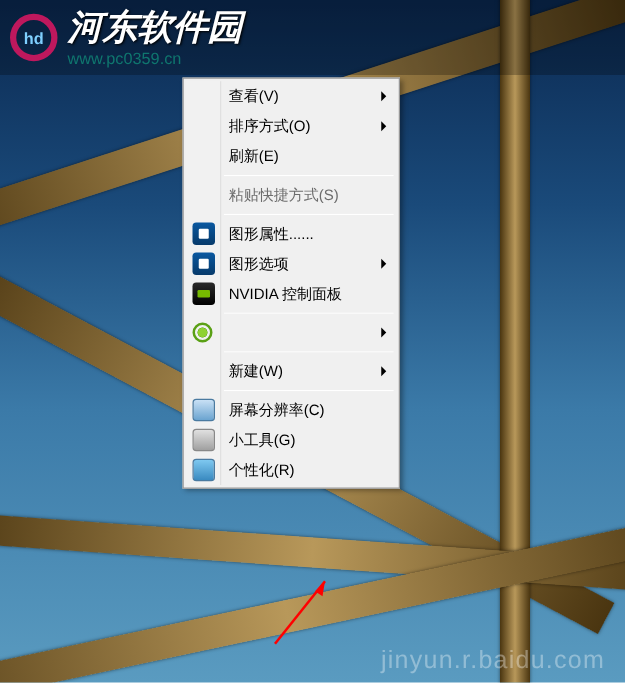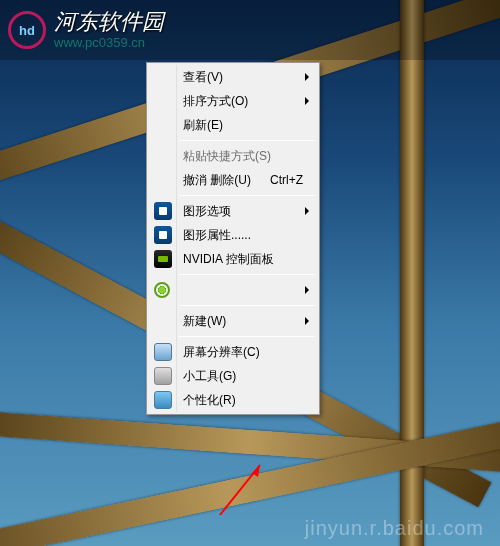--- a/index.html
+++ b/index.html
@@ -36,32 +36,32 @@
       height: 60px;
       background: rgba(0,0,0,0.25);
       display: flex;
       align-items: center;
       padding-left: 8px;
       z-index: 2;
     }
     .logo-circle {
       width: 38px;
       height: 38px;
-      border: 3px solid #be185d;
+      border: 5px solid #be185d;
       border-radius: 50%;
       display: flex;
       align-items: center;
       justify-content: center;
       font-size: 13px;
       font-weight: bold;
       color: #7fd0ff;
       margin-right: 8px;
     }
     .watermark-text { color: #fff; line-height: 1.2; }
-    .watermark-title { font-size: 22px; font-weight: normal; font-style: italic; text-shadow: 1px 1px 2px #000; }
+    .watermark-title { font-size: 28px; font-weight: bold; font-style: italic; text-shadow: 1px 1px 2px #000; }
     .watermark-url { color: #0f766e; font-size: 13px; }
 
     .context-menu {
       position: absolute;
       top: 62px;
       left: 146px;
       width: 174px;
       background: #f0f0f0;
       border: 1px solid #979797;
       box-shadow: 2px 2px 4px rgba(0,0,0,0.35);
@@ -183,33 +183,29 @@
         <span>排序方式(O)</span>
         <span class="submenu-arrow"></span>
       </div>
       <div class="menu-item">
         <span>刷新(E)</span>
       </div>
       <div class="menu-sep"></div>
       <div class="menu-item disabled">
         <span>粘贴快捷方式(S)</span>
       </div>
-      <div class="menu-item">
-        <span>撤消 删除(U)</span>
-        <span class="shortcut">Ctrl+Z</span>
-      </div>
-      <div class="menu-sep"></div>
+      <div class="menu-sep"></div>
+      <div class="menu-item">
+        <span class="menu-icon icon-intel"></span>
+        <span>图形属性......</span>
+      </div>
       <div class="menu-item">
         <span class="menu-icon icon-intel"></span>
         <span>图形选项</span>
         <span class="submenu-arrow"></span>
-      </div>
-      <div class="menu-item">
-        <span class="menu-icon icon-intel"></span>
-        <span>图形属性......</span>
       </div>
       <div class="menu-item">
         <span class="menu-icon icon-nvidia"></span>
         <span>NVIDIA 控制面板</span>
       </div>
       <div class="menu-sep"></div>
       <div class="menu-item">
         <span class="menu-icon icon-360"></span>
         <span class="submenu-arrow"></span>
       </div>

